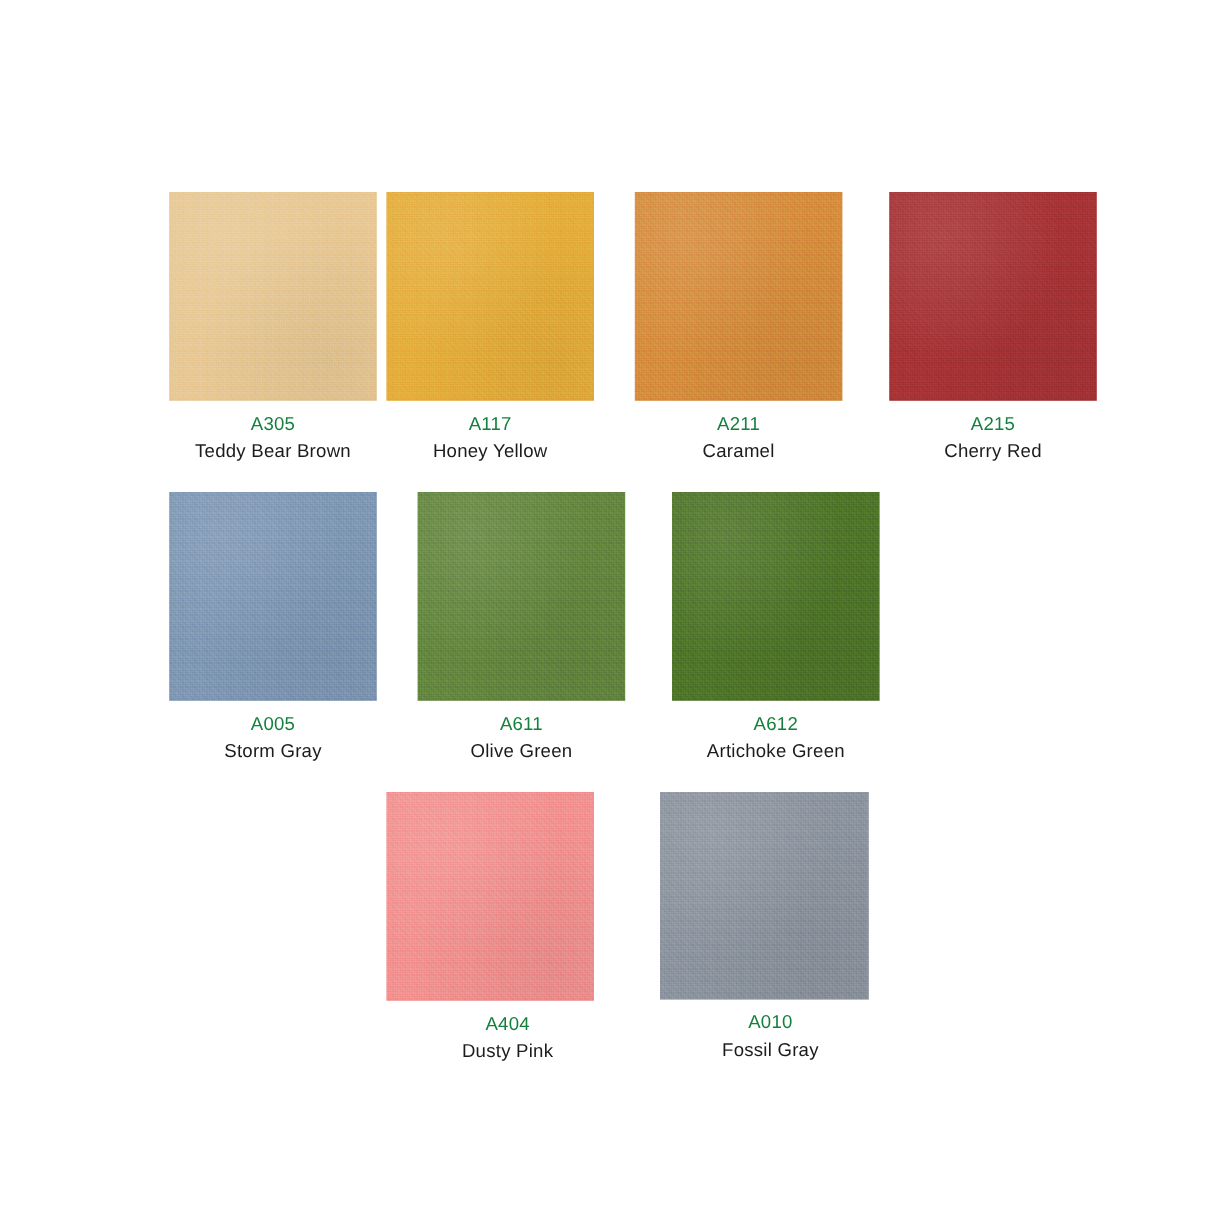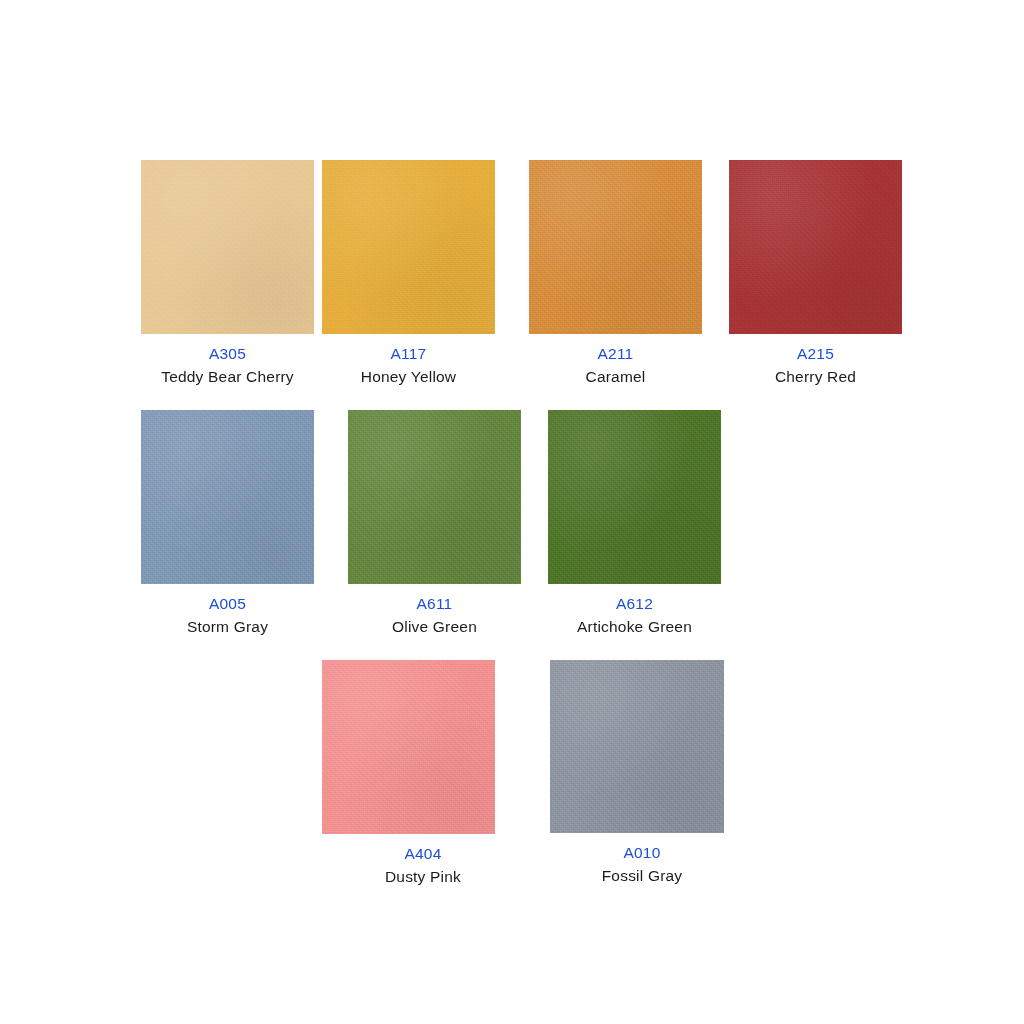--- a/index.html
+++ b/index.html
@@ -40,21 +40,21 @@
   .swatch-cell {
     width: 173px;
     margin-right: 7px;
     position: relative;
   }
   .swatch-cell:last-child { margin-right: 0; padding-left: 19px; }
 
   
   .swatch-cell.col-1 { margin-left: 0px;  margin-right: 8px; }
   .swatch-cell.col-2 { margin-left: 0px;  margin-right: 7px; }
-  .swatch-cell.col-3 { margin-left: 0px;  margin-right: 8px; padding-left: 27px; }
+  .swatch-cell.col-3 { margin-left: 0px;  margin-right: 20px; padding-left: 27px; }
   .swatch-cell.col-4 { margin-left: 0px;  margin-right: 0px; }
 
   .swatch-chip {
     width: 173px;
     height: 174px;
     display: block;
     position: relative;
     overflow: hidden;
   }
   
@@ -82,21 +82,21 @@
 
   .swatch-label {
     text-align: center;
     padding-top: 8px;
   }
   .swatch-code {
     display: block;
     font-size: 15.5px;
     line-height: 23px;
     letter-spacing: 0.2px;
-    color: #1d4ed8;
+    color: #15803d;
   }
   .swatch-name {
     display: block;
     font-size: 15.5px;
     line-height: 23px;
     letter-spacing: 0.2px;
     color: #1c1c1c;
   }
 
   .row-gap { height: 22px; }
@@ -112,21 +112,21 @@
 
 <div id="palette-sheet">
 
   <div class="swatch-grid">
 
     <div class="swatch-row row-1">
       <div class="swatch-cell col-1">
         <div class="swatch-chip" style="background-color: rgb(232, 200, 148);"></div>
         <div class="swatch-label">
           <span class="swatch-code">A305</span>
-          <span class="swatch-name">Teddy Bear Cherry</span>
+          <span class="swatch-name">Teddy Bear Brown</span>
         </div>
       </div>
 
       <div class="swatch-cell col-2">
         <div class="swatch-chip" style="background-color: rgb(229, 173, 59);"></div>
         <div class="swatch-label">
           <span class="swatch-code">A117</span>
           <span class="swatch-name">Honey Yellow</span>
         </div>
       </div>

